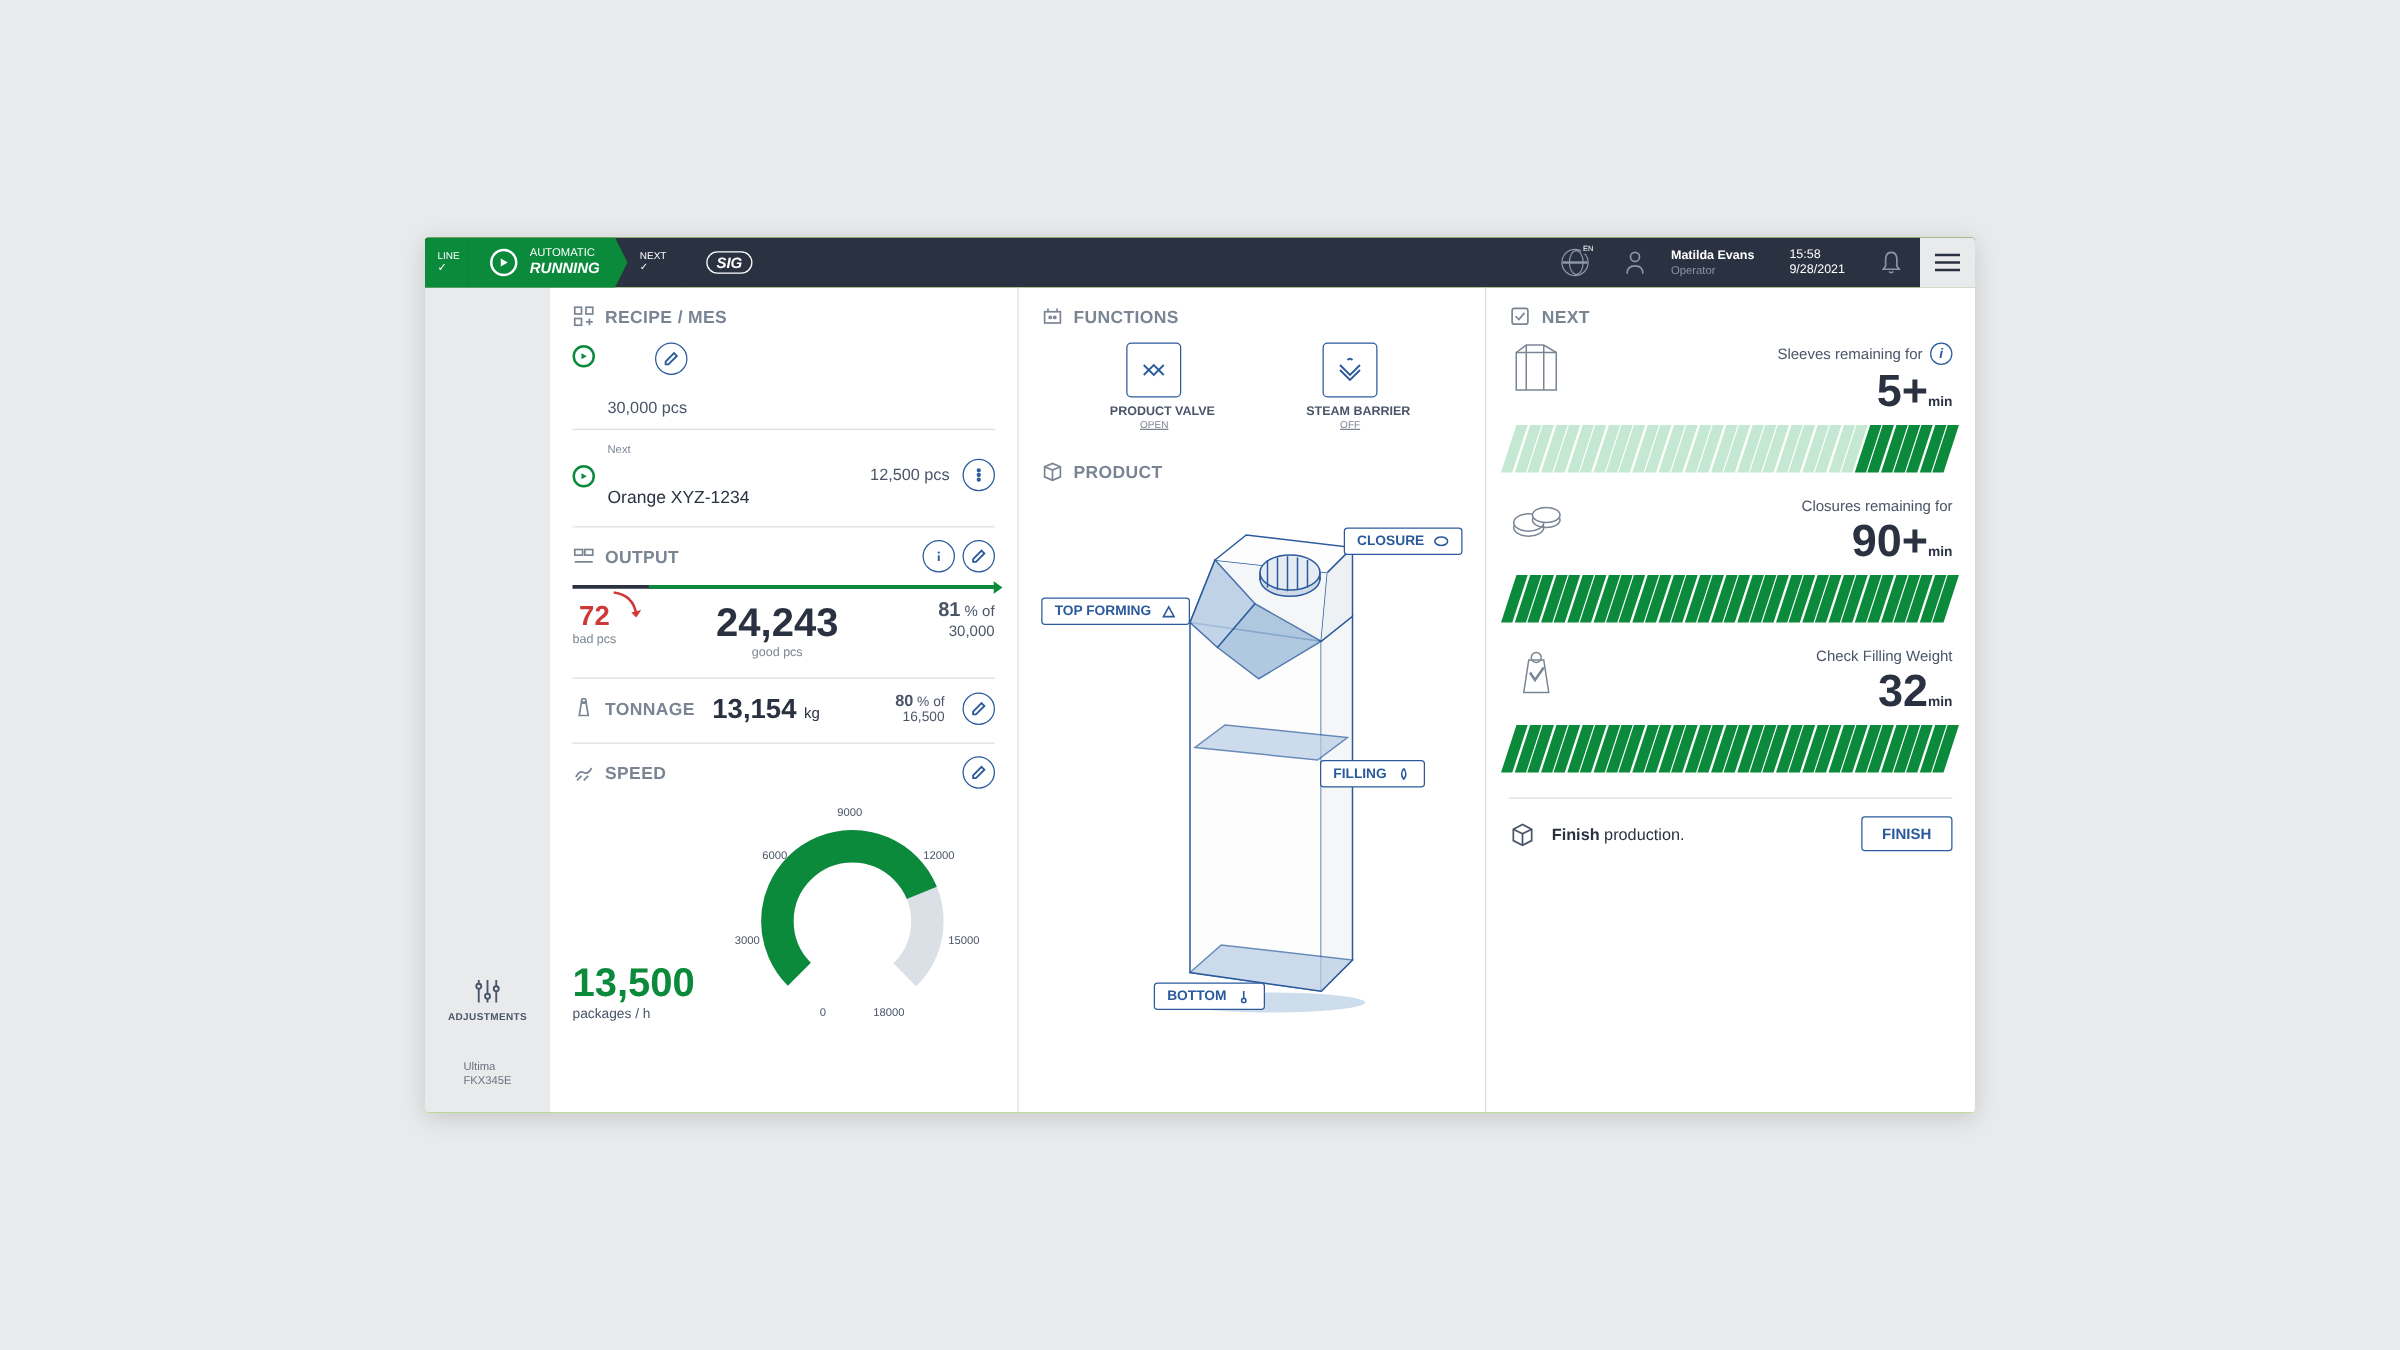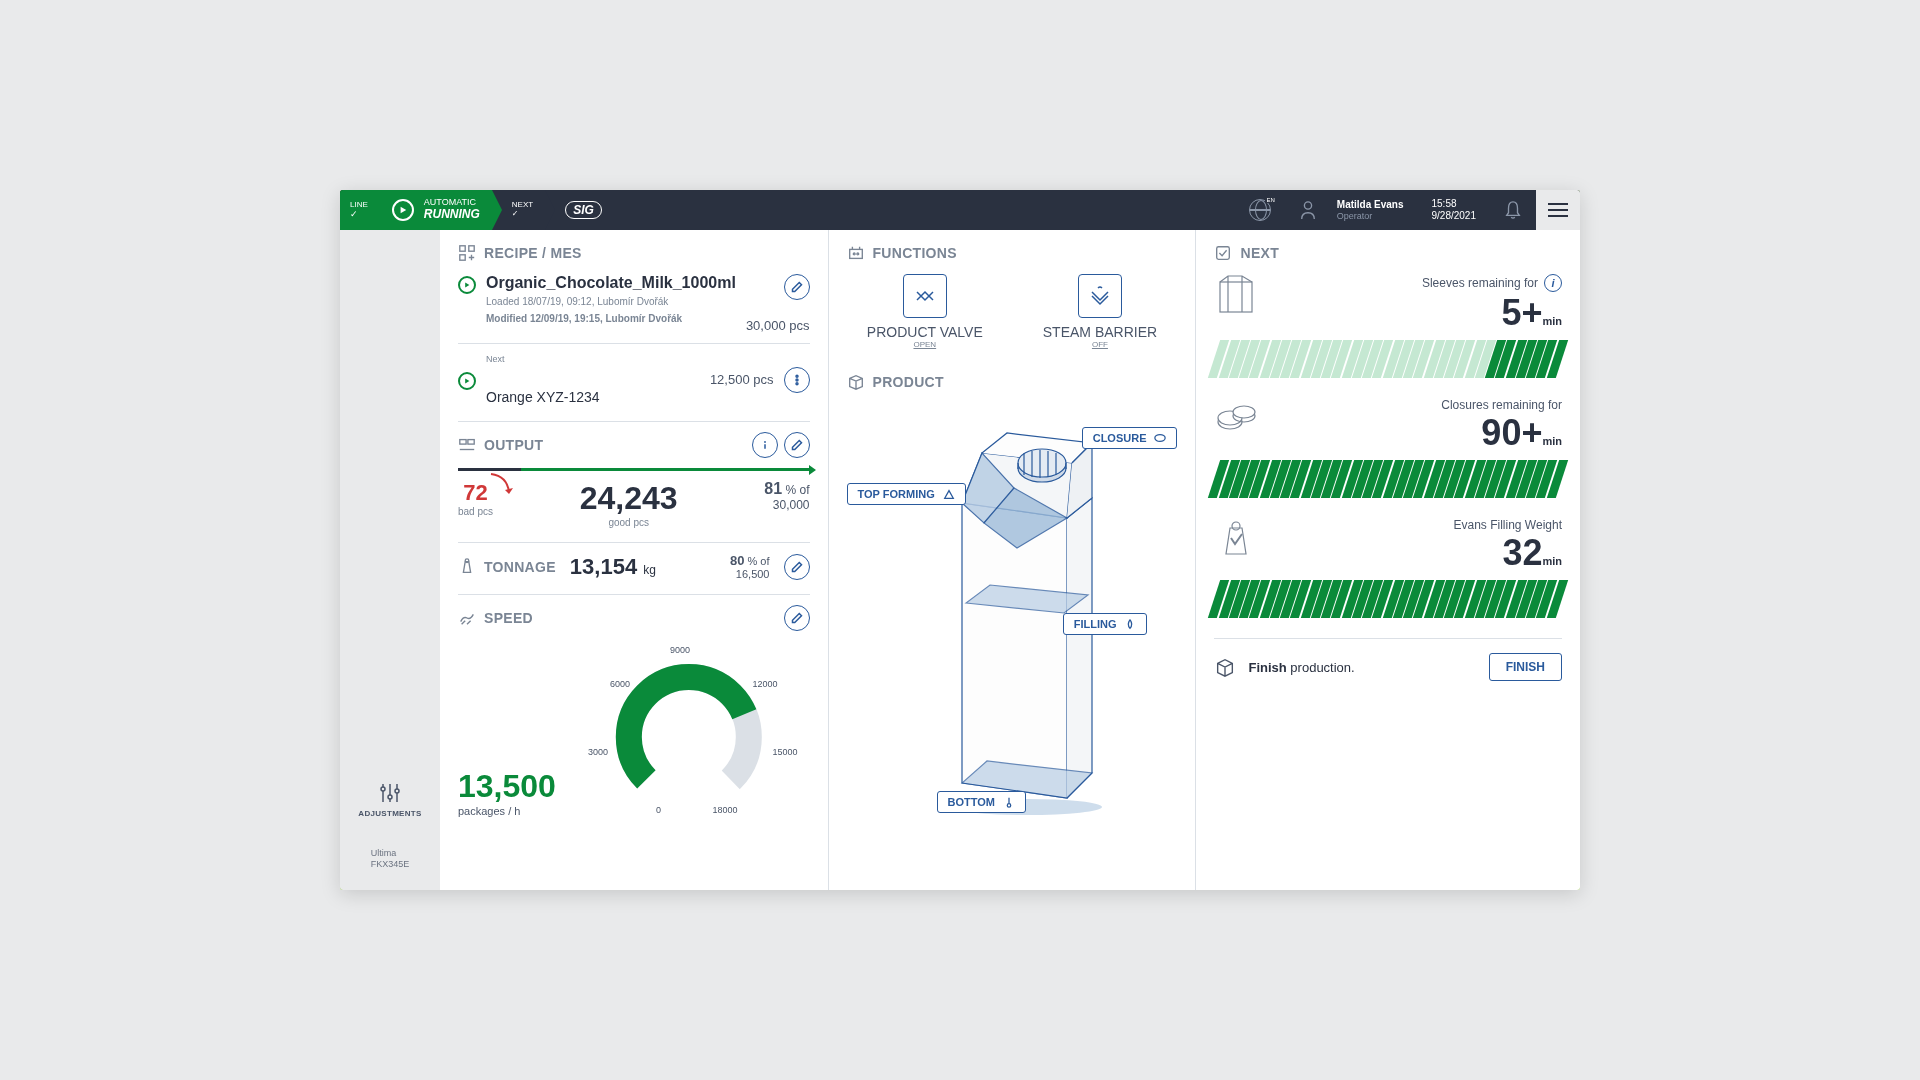--- a/index.html
+++ b/index.html
@@ -101,21 +101,21 @@
 .speed-val .lbl { font-size:11px; color:#4a5568; }
 .gauge-wrap { flex:1; position:relative; height:180px; }
 .gauge-wrap svg { width:100%; height:100%; }
 .gauge-tick { position:absolute; font-size:9px; color:#4a5568; }
 
 
 .func-row { display:flex; justify-content:center; gap:60px; margin-top:6px; }
 .func-item { text-align:center; }
 .func-box { width:44px; height:44px; border:1.5px solid #2a5a9c; border-radius:4px; display:flex; align-items:center; justify-content:center; margin:0 auto 6px; }
 .func-box svg { width:24px; height:24px; stroke:#2a5a9c; fill:none; stroke-width:1.5; }
-.func-lbl { font-size:14px; font-weight:400; color:#4a5568; }
+.func-lbl { font-size:10px; font-weight:700; color:#4a5568;margin-left:13px; }
 .func-state { font-size:8px; color:#7a8594;text-decoration:underline; }
 
 
 .product-wrap { position:relative; height:420px; margin-top:8px; }
 .product-wrap svg.carton { position:absolute; left:50%; transform:translateX(-50%); top:0; }
 .prod-tag { position:absolute; background:#fff; border:1.5px solid #2a5a9c; border-radius:3px; padding:4px 10px; font-size:11px; font-weight:700; color:#2a5a9c; display:flex; align-items:center; gap:8px; }
 .prod-tag svg { width:12px; height:12px; stroke:#2a5a9c; fill:none; stroke-width:1.5; }
 
 
 .next-item { margin-bottom:20px; }
@@ -226,25 +226,20 @@
               <path d="M12 15 L18 15 M15 12 L15 18"></path>
             </svg>
           <span>RECIPE / MES</span>
         </div>
         <div class="recipe-row">
           <div class="play-sm">
               <svg viewBox="0 0 10 10">
                 <path d="M2 1 L9 5 L2 9 Z"></path>
               </svg>
             </div>
-          <div class="recipe-main">
-            <div class="recipe-name">Organic_Chocolate_Milk_1000ml</div>
-            <div class="recipe-meta">Loaded 18/07/19, 09:12, Lubomír Dvořák</div>
-            <div class="recipe-meta" style="font-weight:600">Modified 12/09/19, 19:15, Lubomír Dvořák</div>
-          </div>
           <div style="display:flex;flex-direction:column;align-items:flex-end;gap:18px">
             <div class="icon-btn">
                 <svg viewBox="0 0 16 16">
                   <path d="M11 2 L14 5 L5 14 L2 14 L2 11 Z"></path>
                 </svg>
               </div>
             <div class="recipe-qty">30,000 pcs</div>
           </div>
         </div>
         <hr class="divider">
@@ -575,21 +570,21 @@
     </div>
     <div class="next-item">
       <div class="next-top">
         <div class="next-icon"><svg viewBox="0 0 44 44">
                     <path d="M16 10 L28 10 L32 36 L12 36 Z"></path>
                     <circle cx="22" cy="8" r="4"></circle>
                     <path d="M17 20 L21 26 L28 16" stroke-width="2"></path>
                   </svg></div>
         <div class="next-info">
           <div class="next-info-lbl">
-                    <span>Evans Filling Weight</span>
+                    <span>Check Filling Weight</span>
                   </div>
           <div class="next-info-val">32<small>min</small></div>
         </div>
       </div>
       <div class="stripes">
                 <div class="stripe on"></div>
                 <div class="stripe on"></div>
                 <div class="stripe on"></div>
                 <div class="stripe on"></div>
                 <div class="stripe on"></div>

